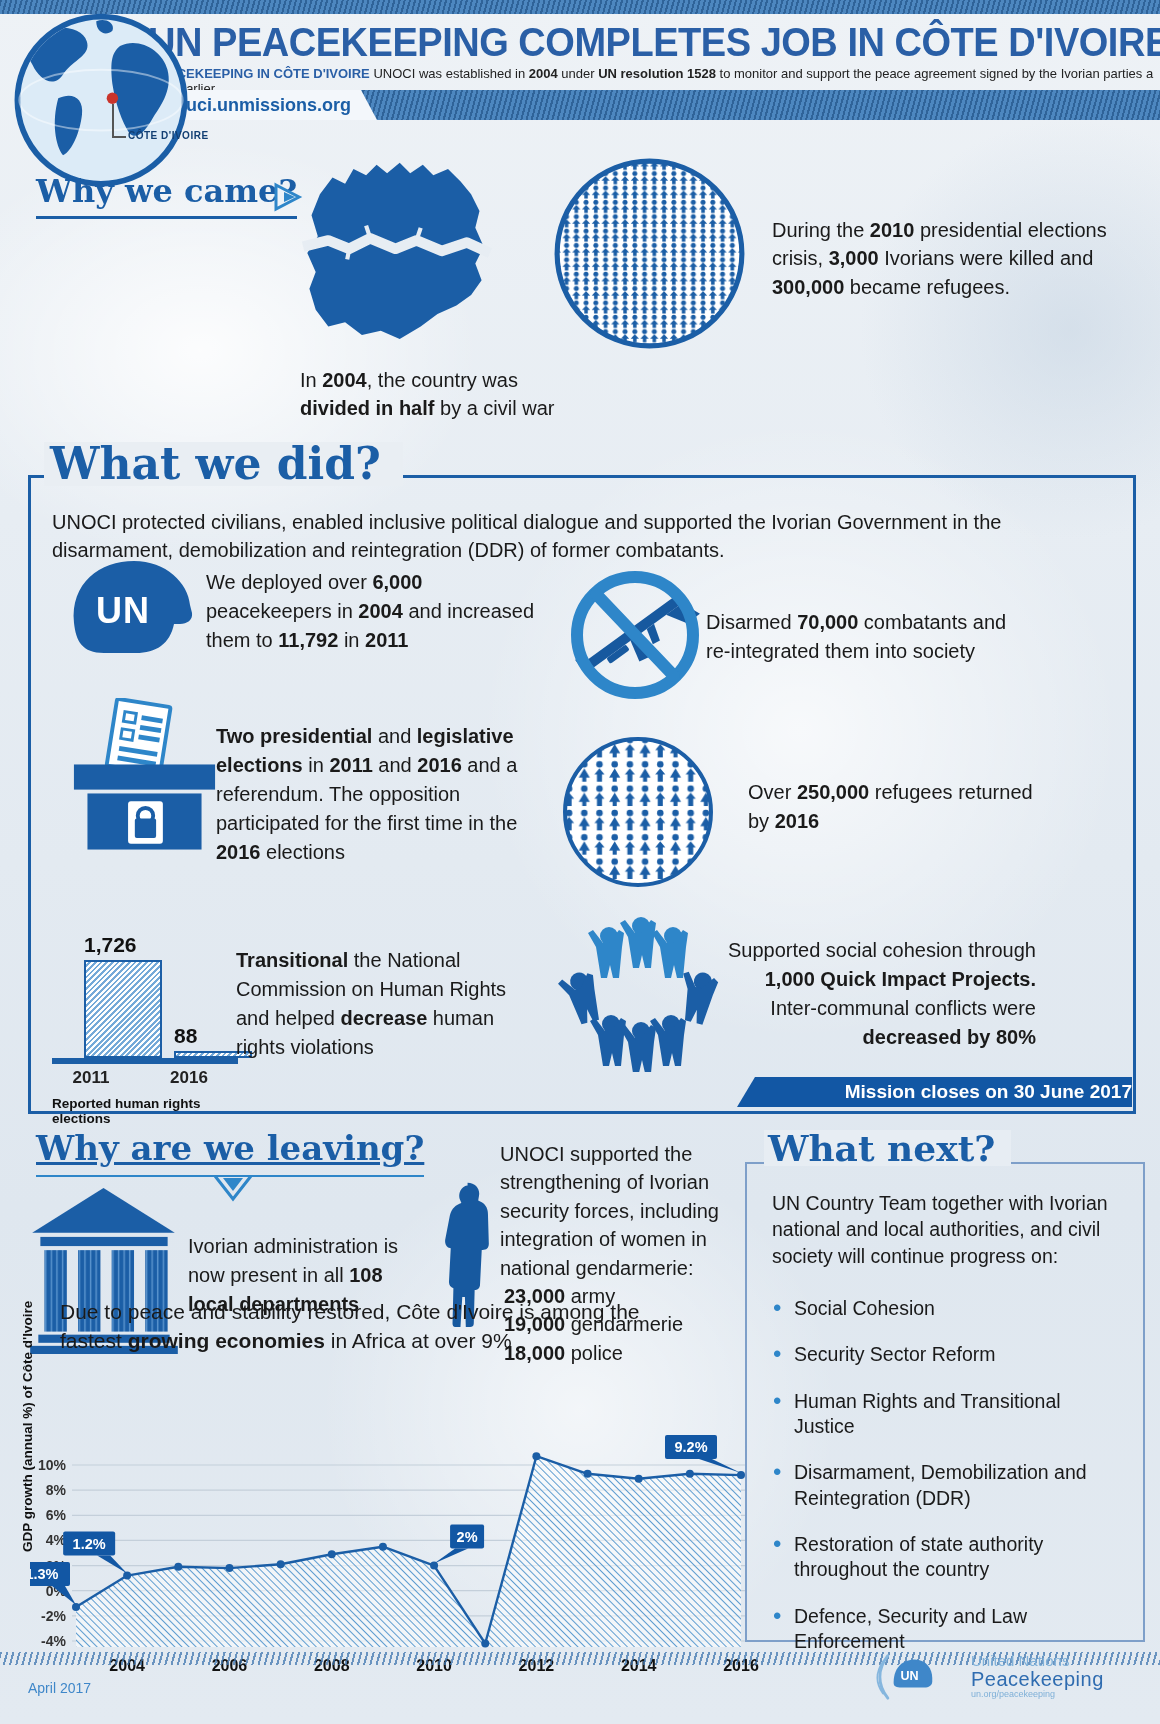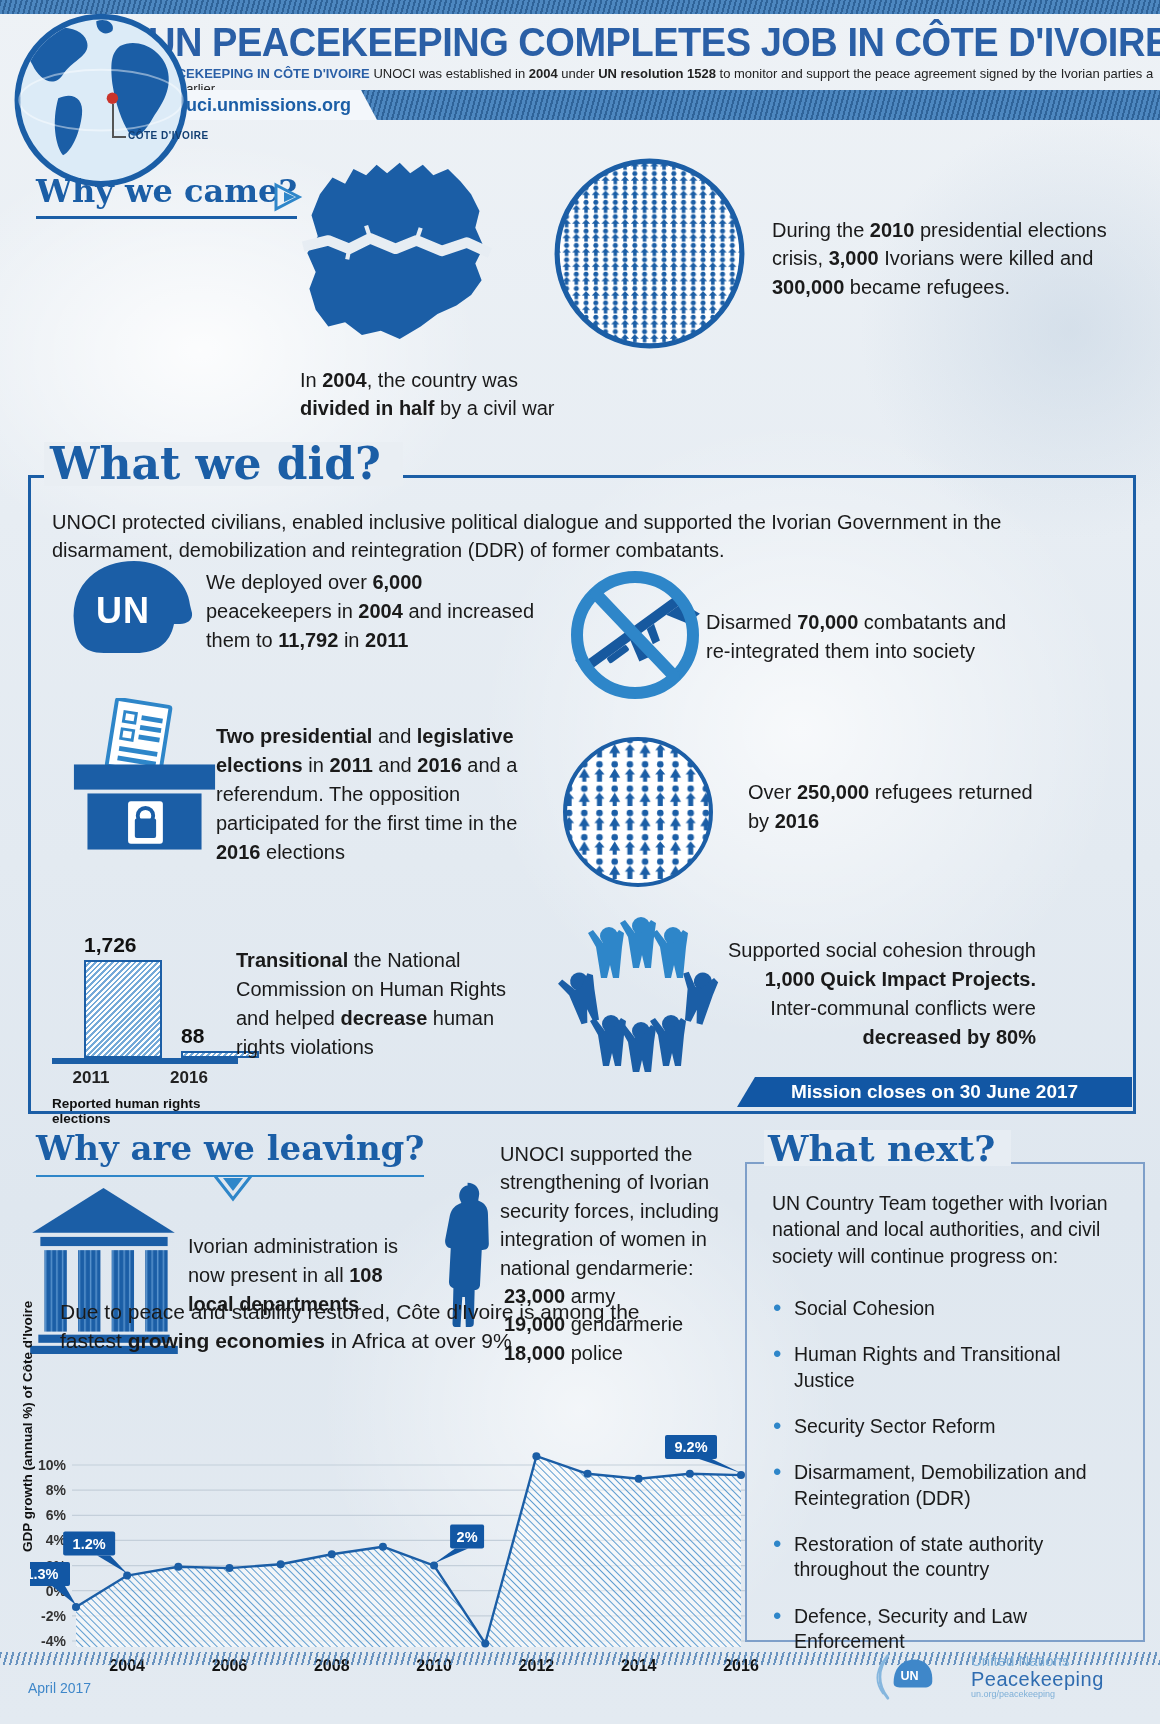--- a/index.html
+++ b/index.html
@@ -57,36 +57,36 @@
   .i5{left:236px;top:946px;width:300px;}
   .i6{left:726px;top:936px;width:310px;text-align:right;}
   .helmet{position:absolute;left:62px;top:548px;}
   .nogun{position:absolute;left:560px;top:560px;}
   .ballot{position:absolute;left:72px;top:698px;}
   .refu{position:absolute;left:562px;top:736px;}
   .social{position:absolute;left:556px;top:912px;}
 
   
   .mini{position:absolute;left:52px;top:925px;width:190px;}
-  .mb-cols{display:flex;align-items:flex-end;gap:19px;height:133px;padding-left:32px;}
+  .mb-cols{display:flex;align-items:flex-end;gap:12px;height:133px;padding-left:32px;}
   .mb-col{display:flex;flex-direction:column;justify-content:flex-end;align-items:flex-start;}
   .mb-val{font-size:21px;font-weight:bold;color:#111;margin-bottom:3px;}
   .mb-bar{width:78px;border:2px solid #1b5ea6;box-sizing:border-box;
           background:repeating-linear-gradient(135deg,#fdfefe 0 2px,#74a9d8 2px 4px);}
   .mb-base{width:186px;height:6px;background:#1b5ea6;margin-top:0;}
   .mb-years{display:flex;gap:20px;margin-top:4px;}
   .mb-years span{width:78px;text-align:center;font-size:17px;font-weight:bold;color:#222;}
   .mb-cap{margin-top:8px;font-size:13.5px;font-weight:bold;color:#111;}
 
   .ribbon{position:absolute;left:737px;top:1077px;width:395px;height:30px;background:#1257a4;
-          color:#fff;font-size:19px;font-weight:bold;line-height:30px;text-align:center;
+          color:#fff;font-size:19px;font-weight:bold;line-height:30px;text-align:right;
           clip-path:polygon(18px 0,100% 0,100% 100%,0 100%);}
 
   
-  .h-leave{position:absolute;left:36px;top:1128px;font-size:34px;border-bottom:2px solid #2e86c9;padding-bottom:7px;}
+  .h-leave{position:absolute;left:36px;top:1128px;font-size:34px;border-bottom:2px solid #2e86c9;padding-bottom:7px;text-decoration:underline;}
   .v-arrow{position:absolute;left:212px;top:1174px;}
   .court{position:absolute;left:30px;top:1186px;}
   .admin{position:absolute;left:188px;top:1232px;width:230px;font-size:20px;line-height:1.45;}
   .soldier{position:absolute;left:441px;top:1170px;}
   .security{position:absolute;left:500px;top:1140px;width:225px;font-size:20px;line-height:1.42;}
   .sec-line{margin-left:4px;}
 
   
   .h-next{position:absolute;left:764px;top:1130px;font-size:36px;line-height:1;background:#e7edf3;padding:0 16px 0 4px;z-index:2;}
   .next-box{position:absolute;left:745px;top:1162px;width:396px;height:476px;border:2px solid #7e9fc9;}
@@ -325,22 +325,22 @@
     <div class="sec-line"><b>23,000</b> army</div>
     <div class="sec-line"><b>19,000</b> gendarmerie</div>
     <div class="sec-line"><b>18,000</b> police</div>
   </div>
 
   <div class="next-box"></div>
   <div class="h-next serif">What next?</div>
   <div class="next-intro">UN Country Team together with Ivorian national and local authorities, and civil society will continue progress on:</div>
   <ul class="next-list">
     <li>Social Cohesion</li>
+    <li>Security Sector Reform</li>
     <li>Human Rights and Transitional Justice</li>
-    <li>Security Sector Reform</li>
     <li>Disarmament, Demobilization and Reintegration (DDR)</li>
     <li>Restoration of state authority throughout the country</li>
     <li>Defence, Security and Law Enforcement</li>
   </ul>
 
   <div class="lead">Due to peace and stability restored, Côte d'Ivoire is among the fastest <b>growing economies</b> in Africa at over 9%</div>
   <div class="ylab">GDP growth (annual %) of Côte d'Ivoire</div>
   <svg class="gdp" id="gdp-svg" width="745" height="255" viewBox="0 0 745 255">
       <defs>
         <pattern id="hatch" width="5" height="5" patternUnits="userSpaceOnUse" patternTransform="rotate(-45)">

